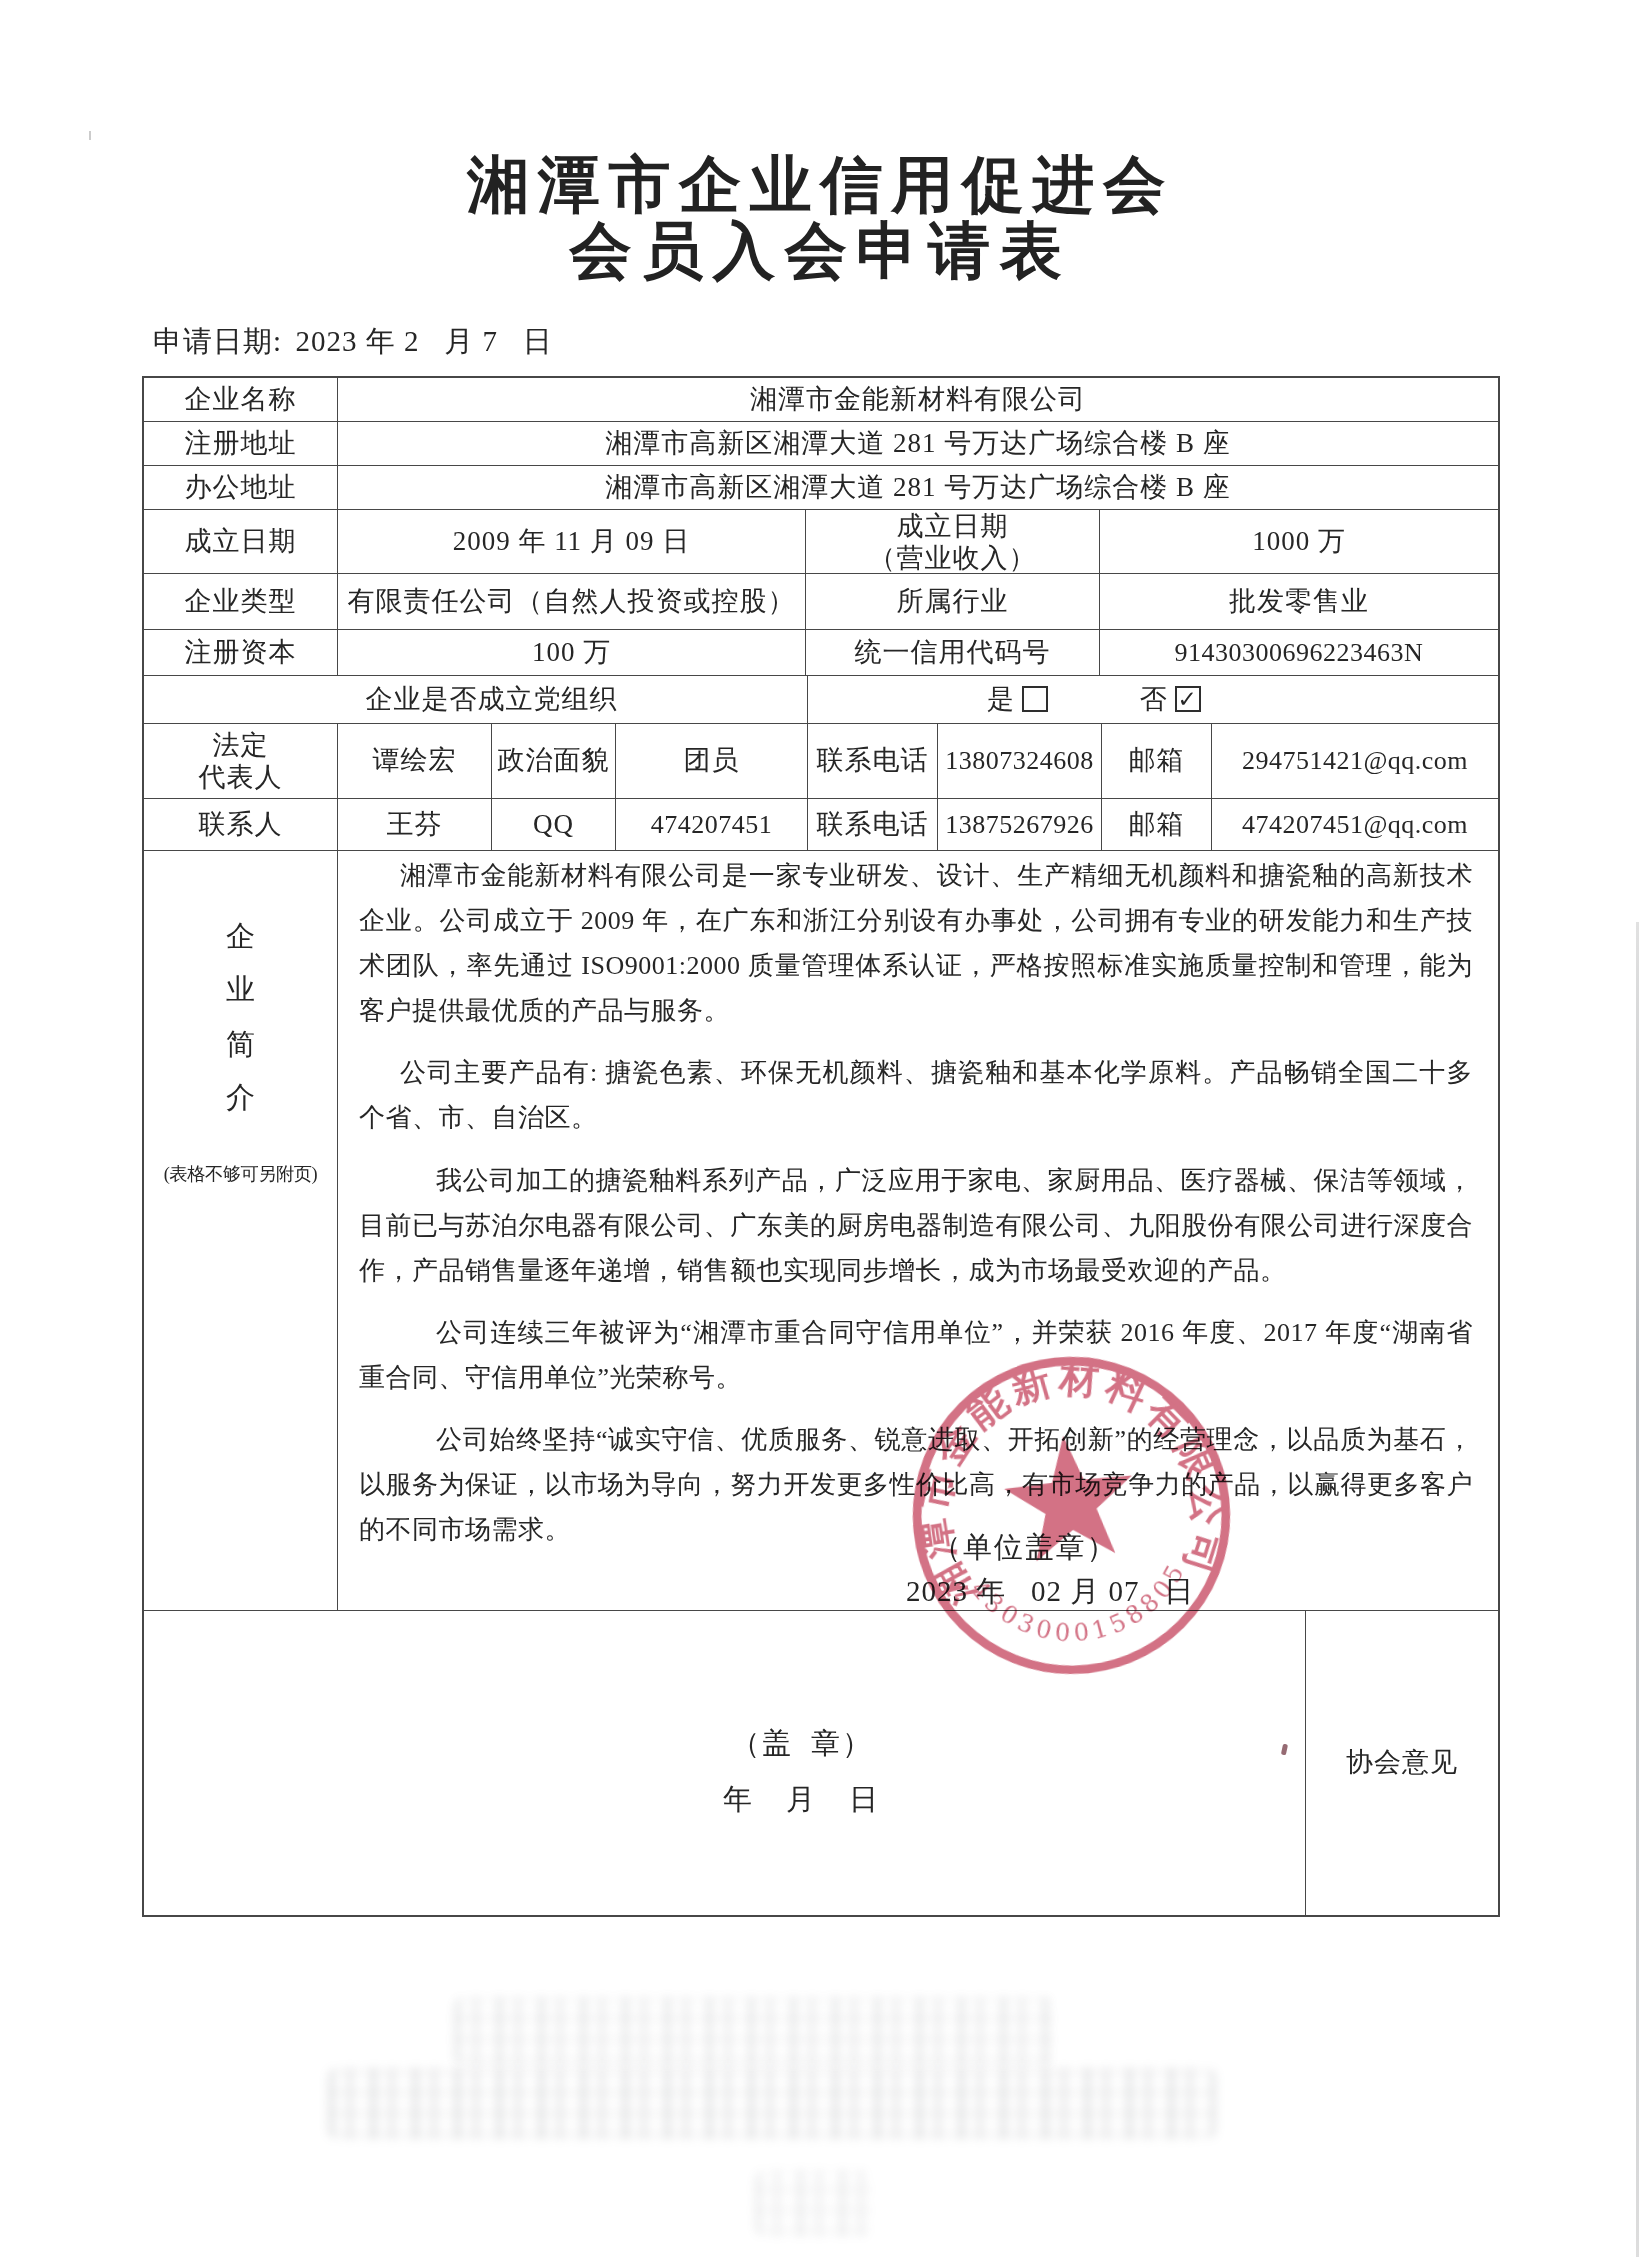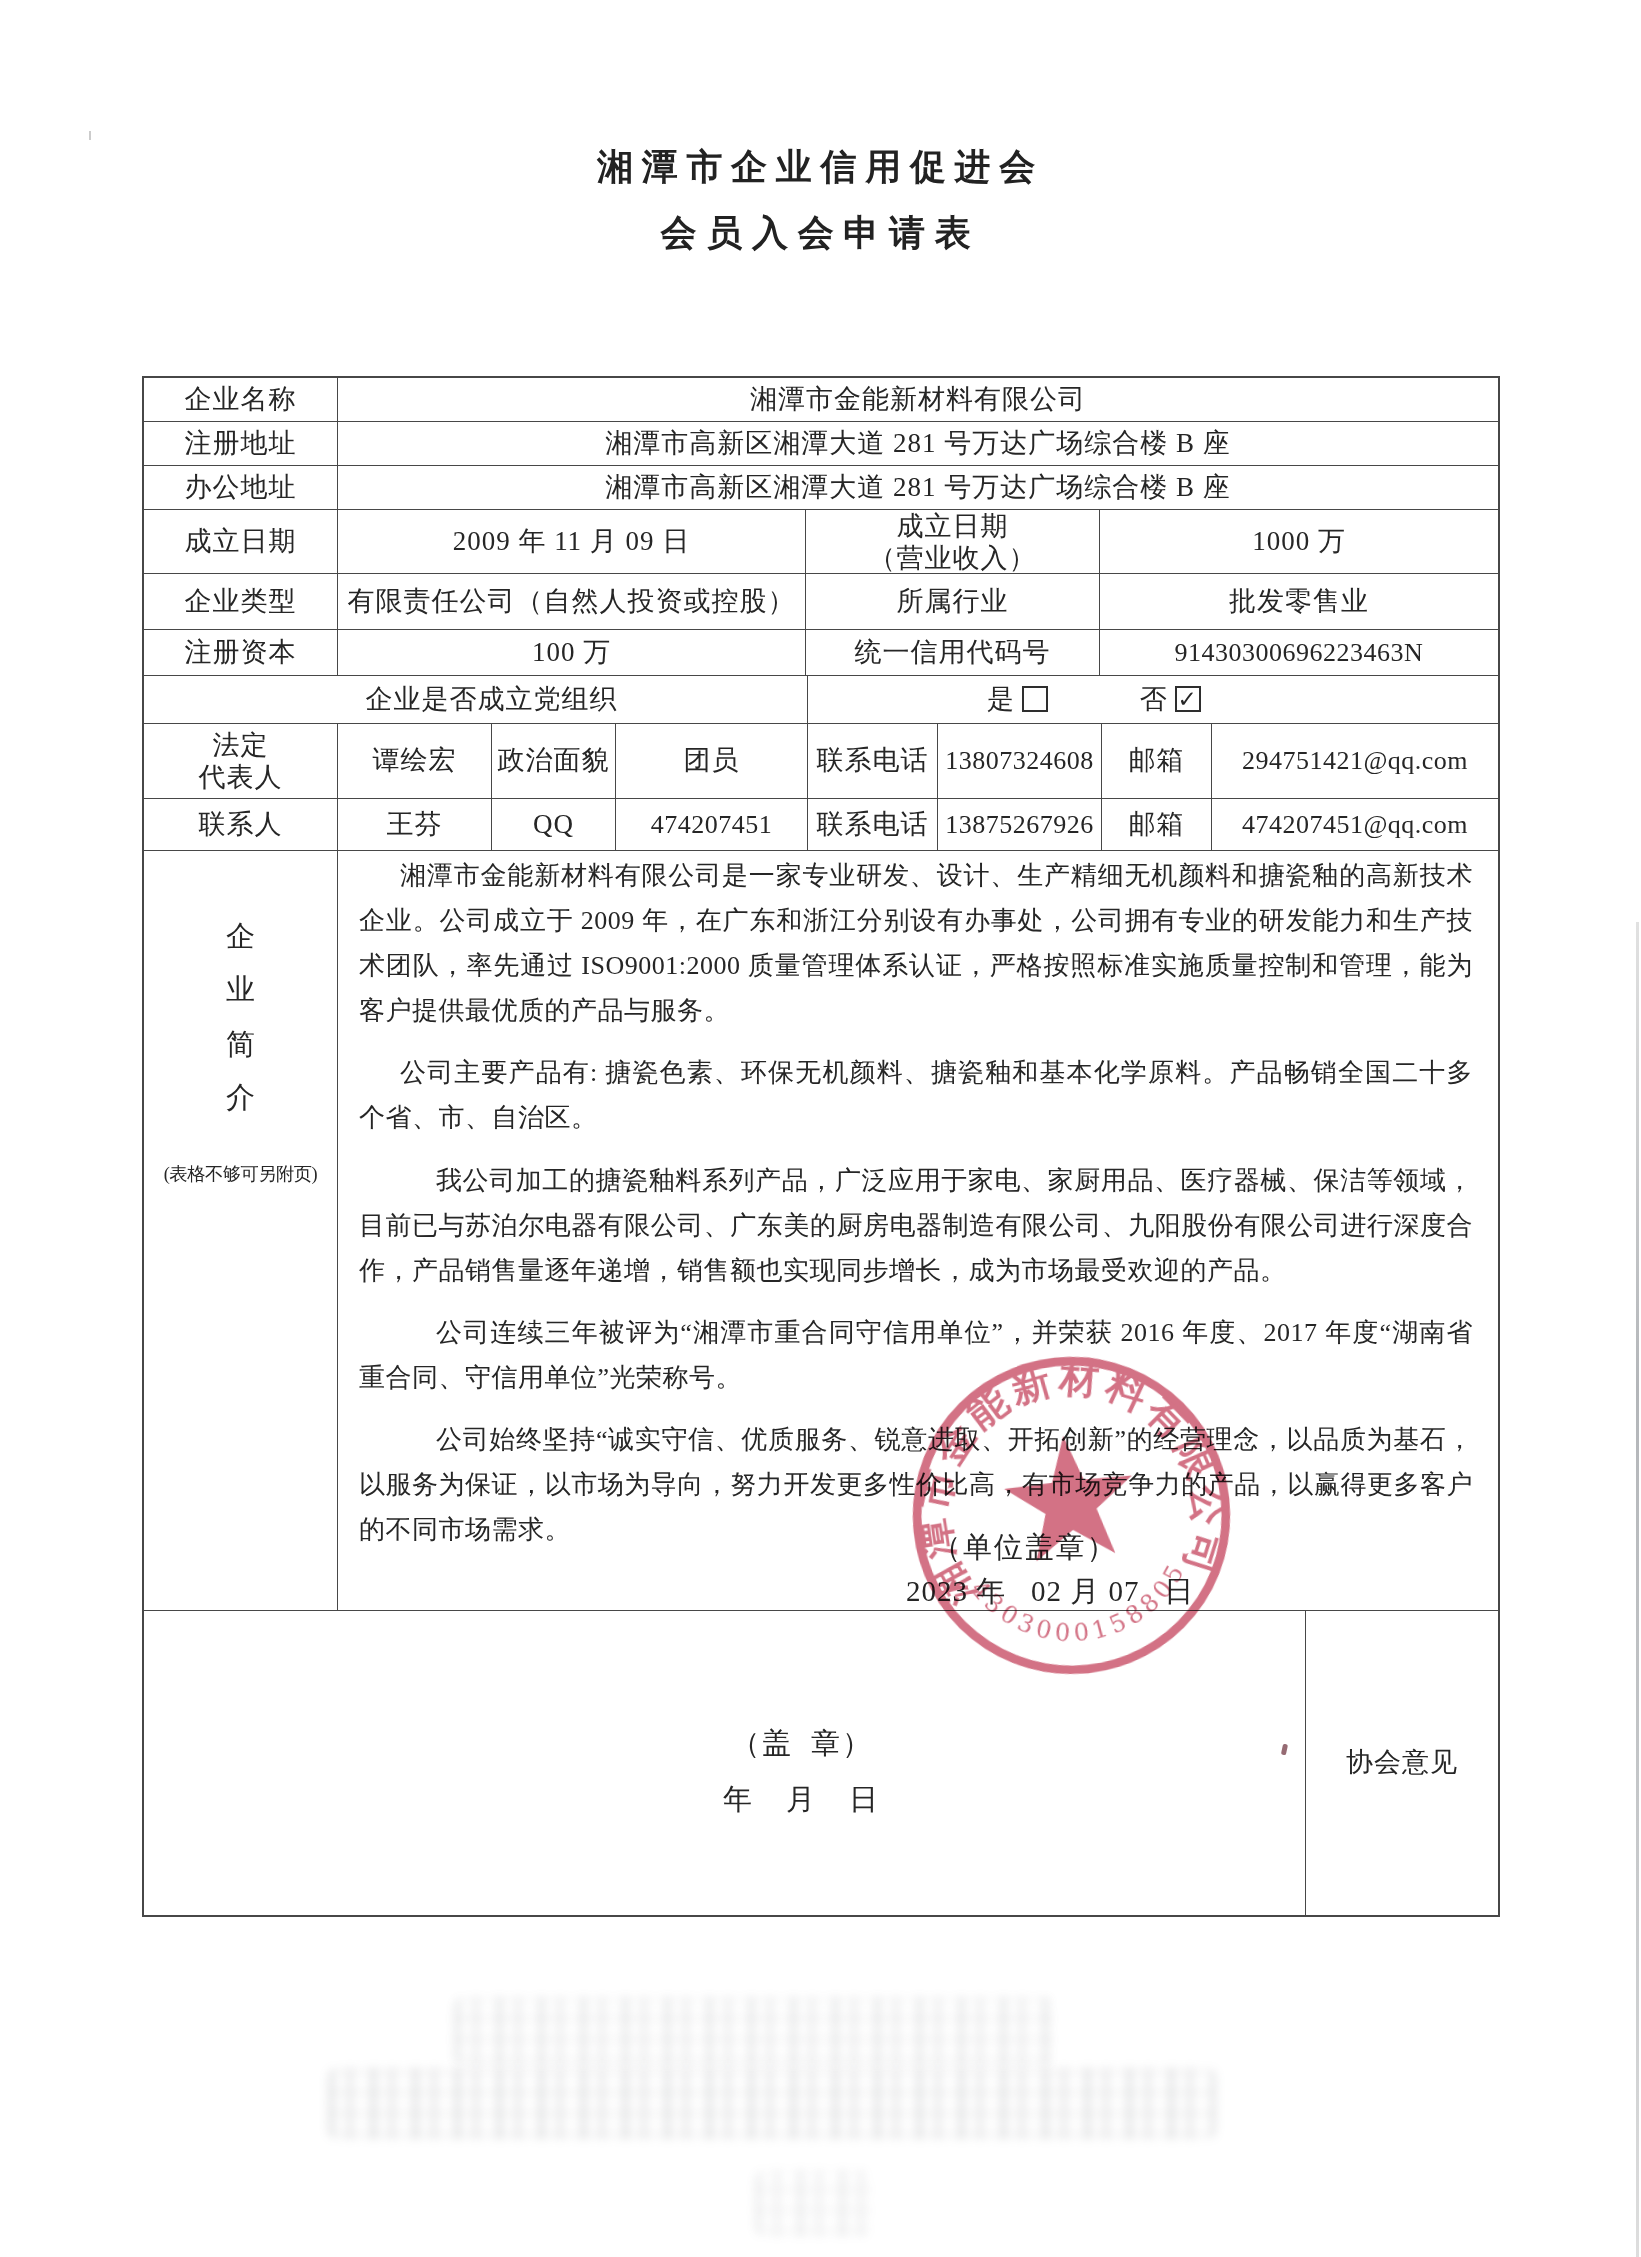--- a/index.html
+++ b/index.html
@@ -10,21 +10,21 @@
   *{box-sizing:border-box;margin:0;padding:0;}
   html,body{background:#e8e8e8;}
   body{font-family:"Liberation Serif","DejaVu Serif",serif;color:var(--ink);}
   .page{
     position:relative;width:1641px;height:2257px;background:#ffffff;
     overflow:hidden;margin:0 auto;
   }
   
   .title{
     position:absolute;left:0;right:0;text-align:center;
-    font-size:36px;font-weight:bold;letter-spacing:8.7px;color:#222;
+    font-size:62px;font-weight:bold;letter-spacing:8.7px;color:#222;
   }
   .title.l1{top:143px;}
   .title.l2{top:209px;letter-spacing:9.7px;}
   .date-line{
     position:absolute;left:153px;top:322px;font-size:29px;letter-spacing:1px;
     white-space:pre;
   }
   .date-line .lbl{margin-right:13.5px;}
   
   .form-table{
@@ -115,20 +115,21 @@
   }
 </style>
 </head>
 <body>
 
 <div class="page">
 
   <div class="title l1">湘潭市企业信用促进会</div>
   <div class="title l2">会员入会申请表</div>
 
+  <div class="date-line"><span class="lbl">申请日期:</span><span>2023 年 2   月 7   日</span></div>
 
   <div class="form-table">
 
     <div class="row r-sm">
       <div class="cell w-label">企业名称</div>
       <div class="cell w-val">湘潭市金能新材料有限公司</div>
     </div>
 
     <div class="row r-46">
       <div class="cell w-label">注册地址</div>

